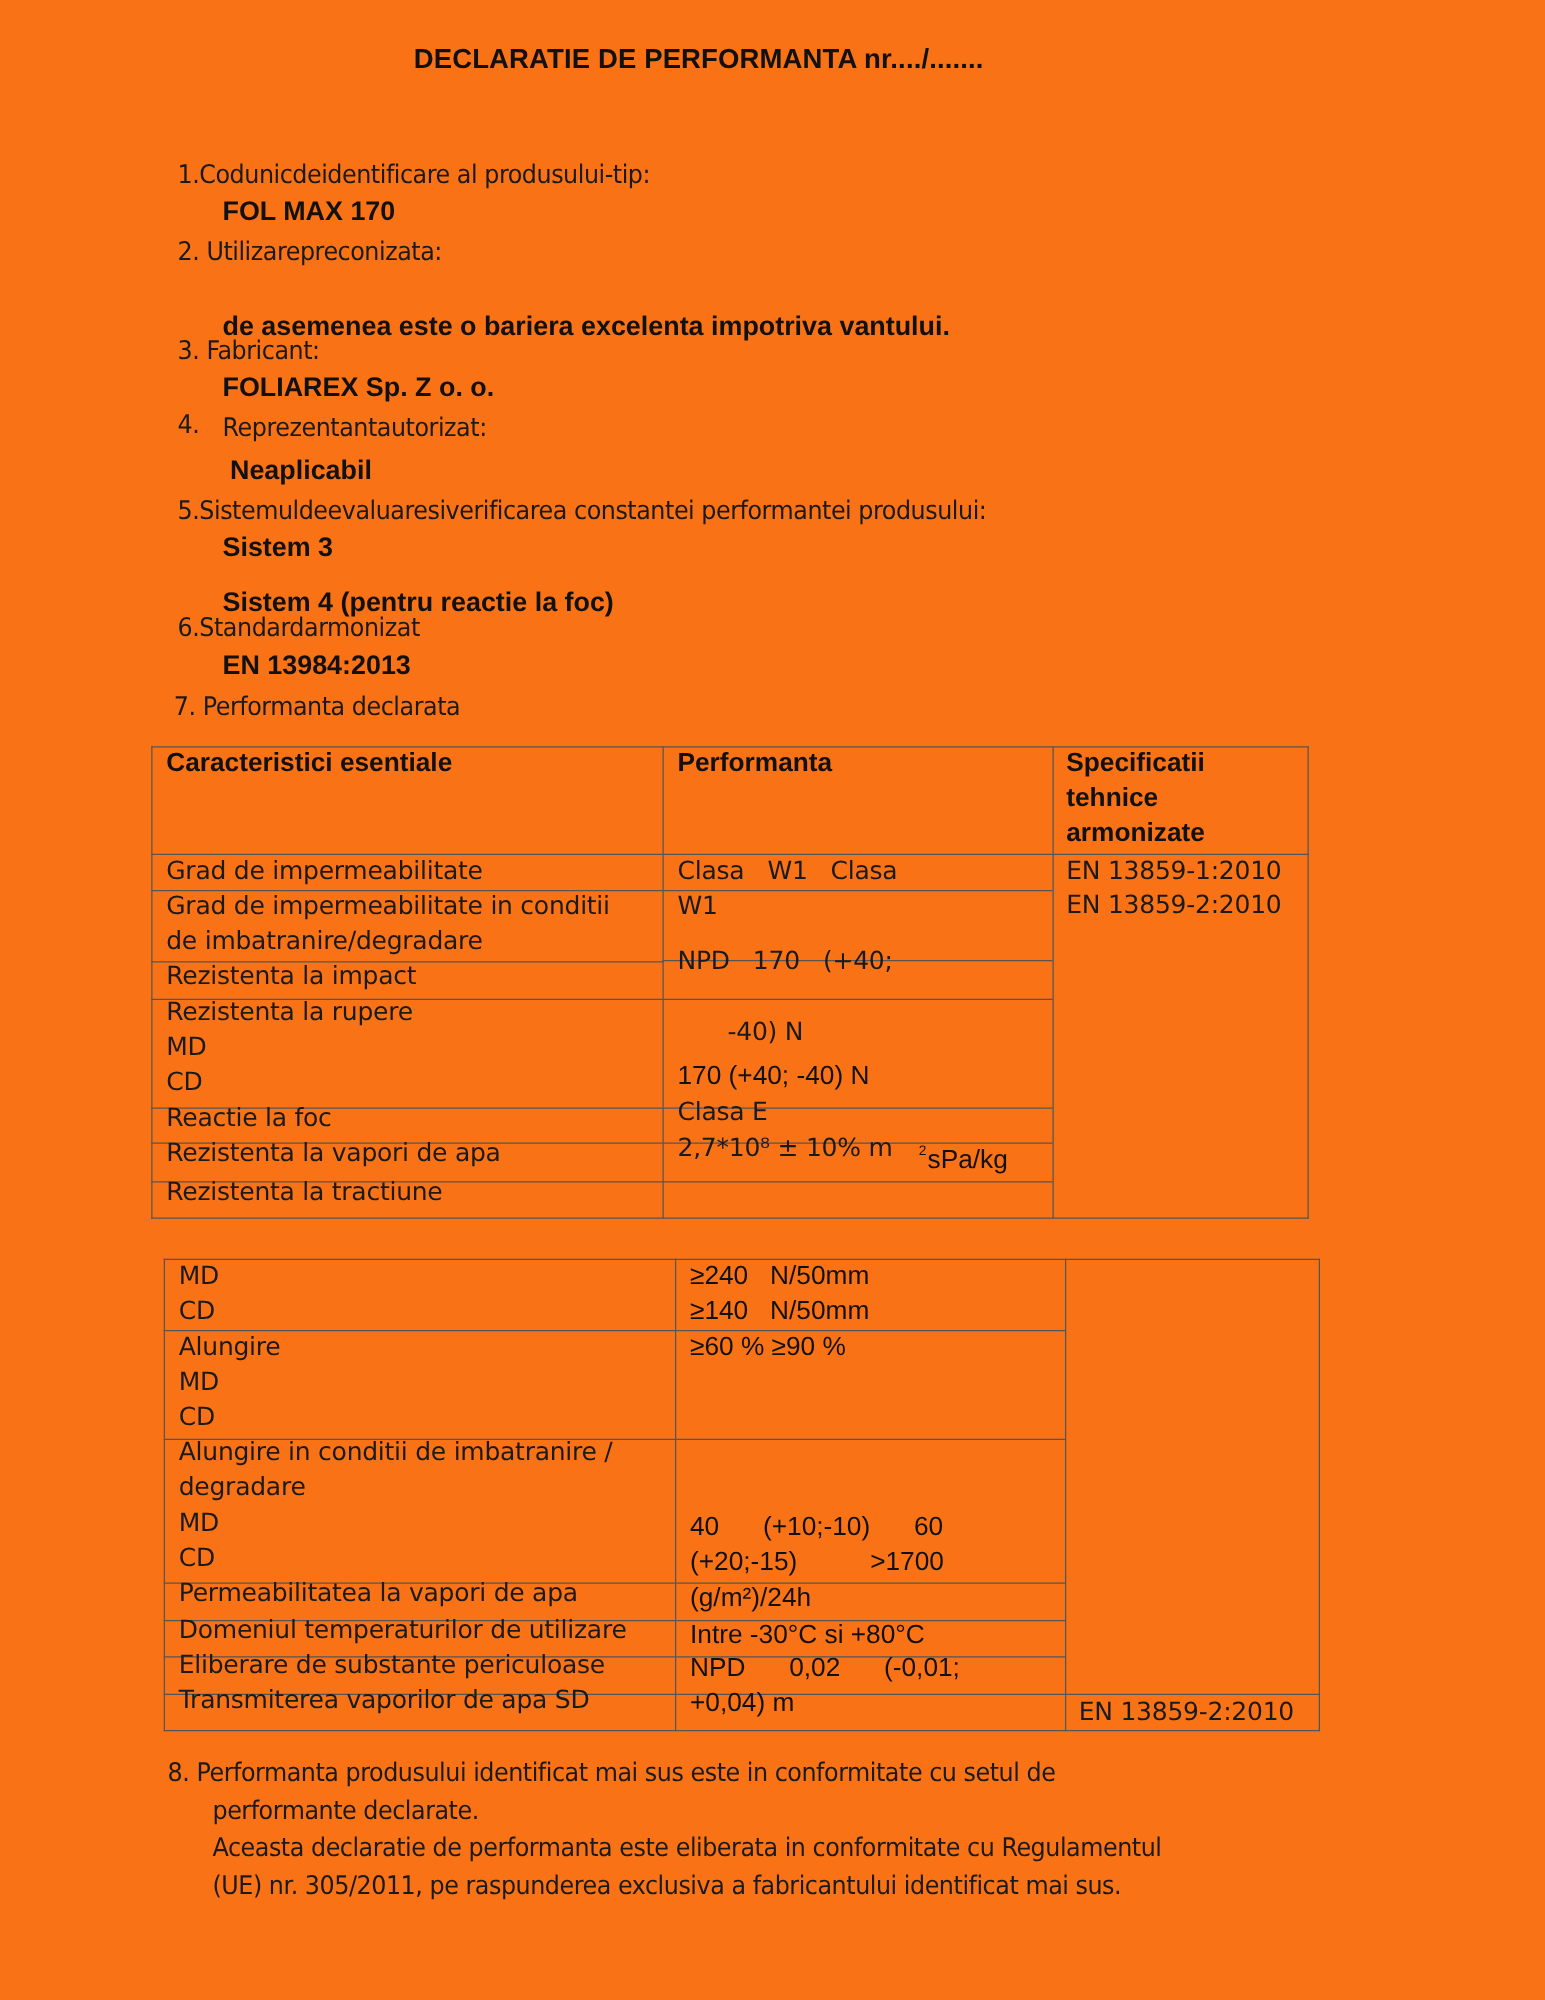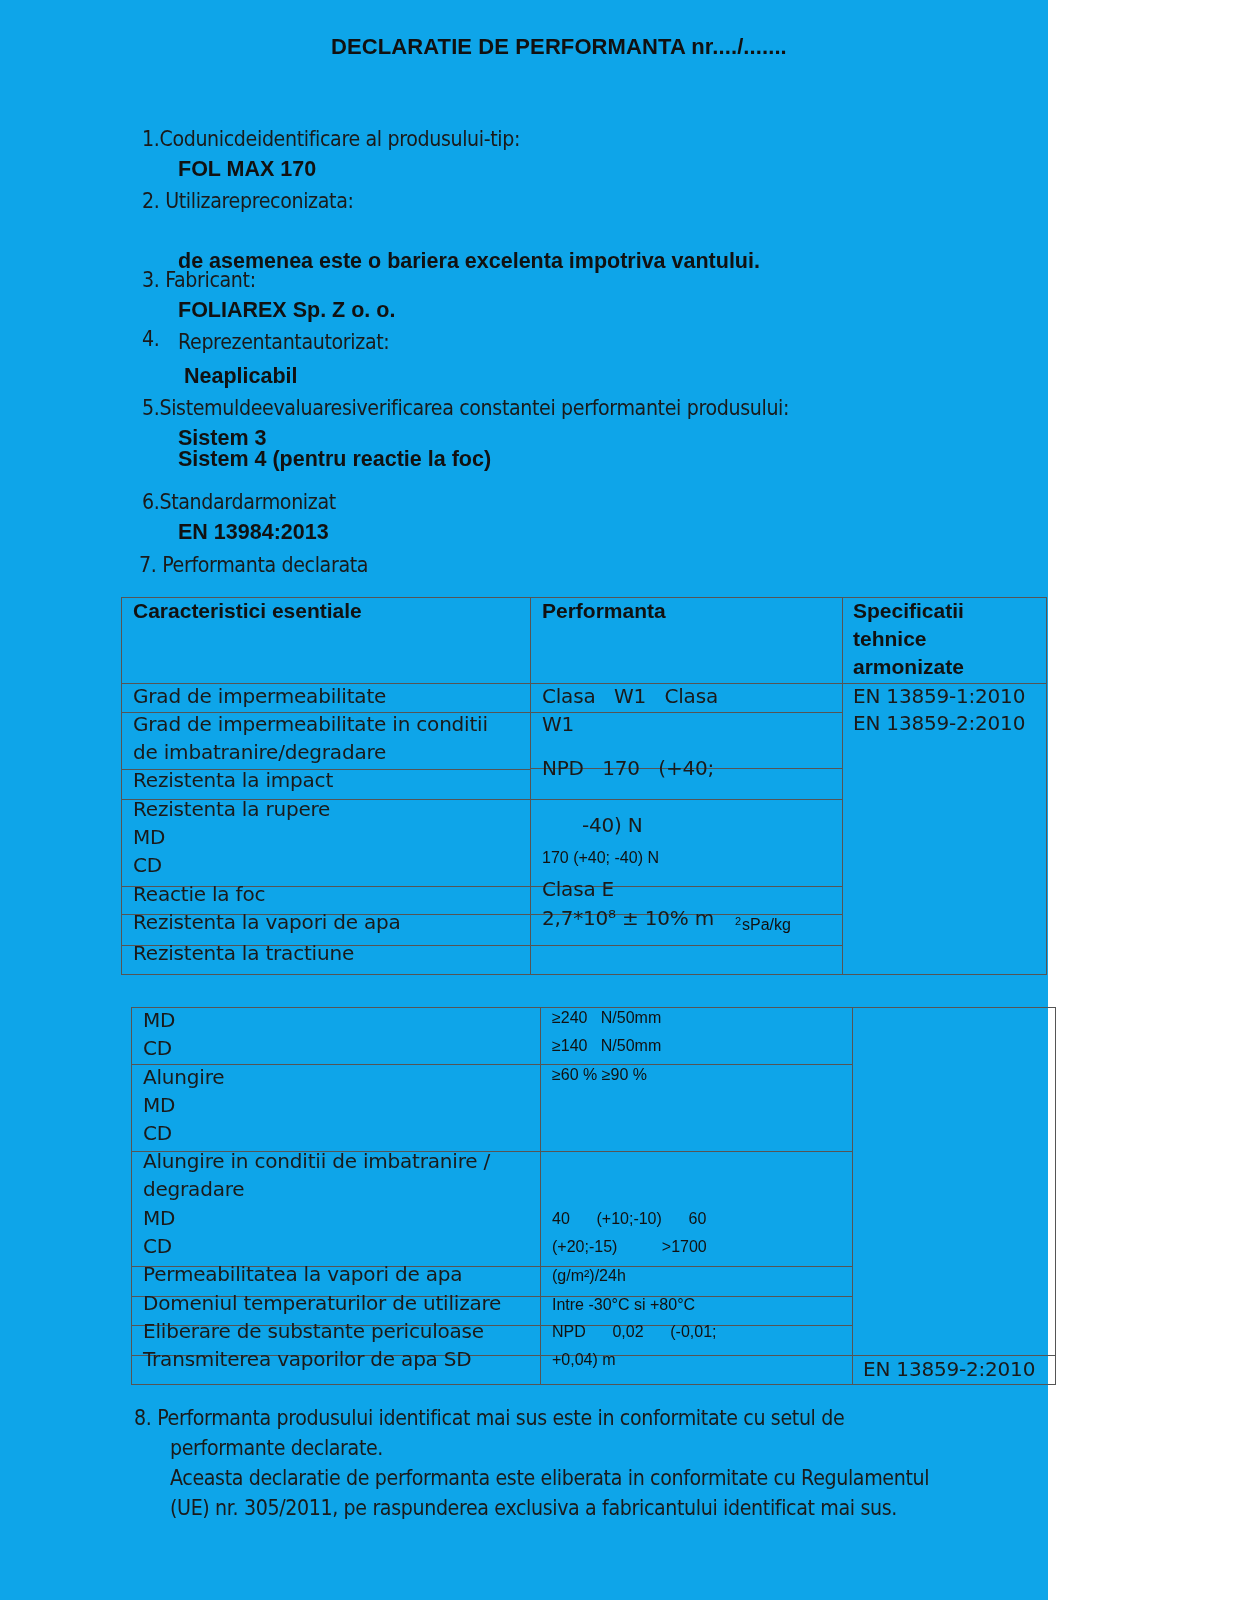--- a/index.html
+++ b/index.html
@@ -1,24 +1,24 @@
 <!DOCTYPE html>
 <html><head>
   <meta charset="utf-8">
   <style>
     html, body { margin: 0; padding: 0; background: #ffffff; }
     body { width: 1236px; height: 1600px; position: relative; overflow: hidden; color: #111; }
-    .page { position: absolute; left: 0; top: 0; width: 1048px; height: 1600px; background: #0ea5e9; }
+    .page { position: absolute; left: 0; top: 0; width: 1236px; height: 1600px; background: #f97316; }
     .abs { position: absolute; white-space: nowrap; }
     .title { font-family: "Liberation Sans", sans-serif; font-weight: bold; font-size: 22px; left: 331px; top: 34px; letter-spacing: 0.1px; }
     .lbl { font-family: "DejaVu Sans", sans-serif; font-size: 20.5px; color: #1a1a1a; letter-spacing: -0.4px; transform: scaleX(0.93); transform-origin: left top; }
     .val { font-family: "Liberation Sans", sans-serif; font-weight: bold; font-size: 21.5px; color: #111; }
     .cell { font-family: "DejaVu Sans", sans-serif; font-size: 20px; color: #1a1a1a; letter-spacing: -0.2px; }
     .cellb { font-family: "Liberation Sans", sans-serif; font-weight: bold; font-size: 21px; color: #111; }
-    .cells { font-family: "Liberation Sans", sans-serif; font-size: 16px; color: #111; }
+    .cells { font-family: "Liberation Sans", sans-serif; font-size: 21px; color: #111; }
     .hl { position: absolute; height: 0; border-top: 1.5px solid #555; }
     .vl { position: absolute; width: 0; border-left: 1.5px solid #555; }
   </style>
 </head>
 <body>
 
 <div class="page">
 
   <div class="abs title">DECLARATIE DE PERFORMANTA nr..../.......</div>
 
@@ -30,21 +30,21 @@
 
   <div class="abs lbl" style="left:142px; top:268px;">3. Fabricant:</div>
   <div class="abs val" style="left:178px; top:298px;">FOLIAREX Sp. Z o. o.</div>
 
   <div class="abs lbl" style="left:142px; top:327px;">4.</div>
   <div class="abs lbl" style="left:178px; top:330px;">Reprezentantautorizat:</div>
   <div class="abs val" style="left:184px; top:364px;">Neaplicabil</div>
 
   <div class="abs lbl" style="left:142px; top:396px;">5.Sistemuldeevaluaresiverificarea constantei performantei produsului:</div>
   <div class="abs val" style="left:178px; top:426px;text-align:center;">Sistem 3</div>
-  <div class="abs val" style="left:178px; top:447px;">Sistem 4 (pentru reactie la foc)</div>
+  <div class="abs val" style="left:178px; top:470px;">Sistem 4 (pentru reactie la foc)</div>
 
   <div class="abs lbl" style="left:142px; top:490px;">6.Standardarmonizat</div>
   <div class="abs val" style="left:178px; top:520px;">EN 13984:2013</div>
 
   <div class="abs lbl" style="left:139px; top:553px;">7. Performanta declarata</div>
 
   <div>
 
     <div class="hl" style="left:121px; top:597px; width:926px;"></div>
     <div class="hl" style="left:121px; top:974px; width:926px;"></div>

